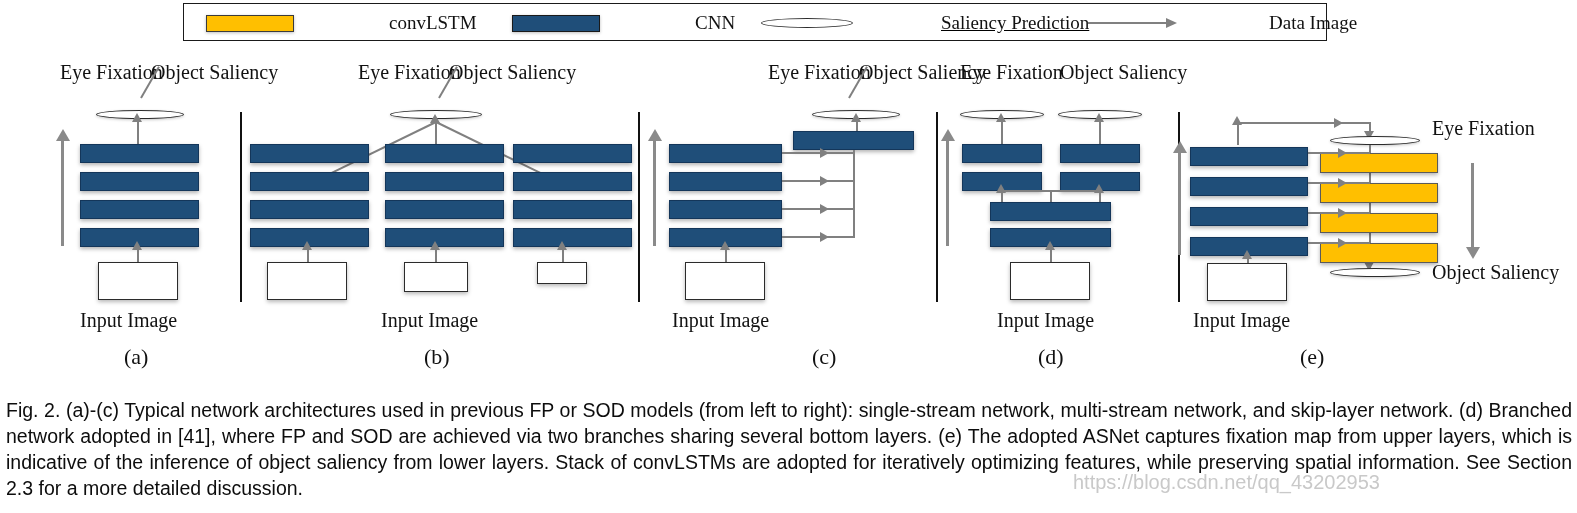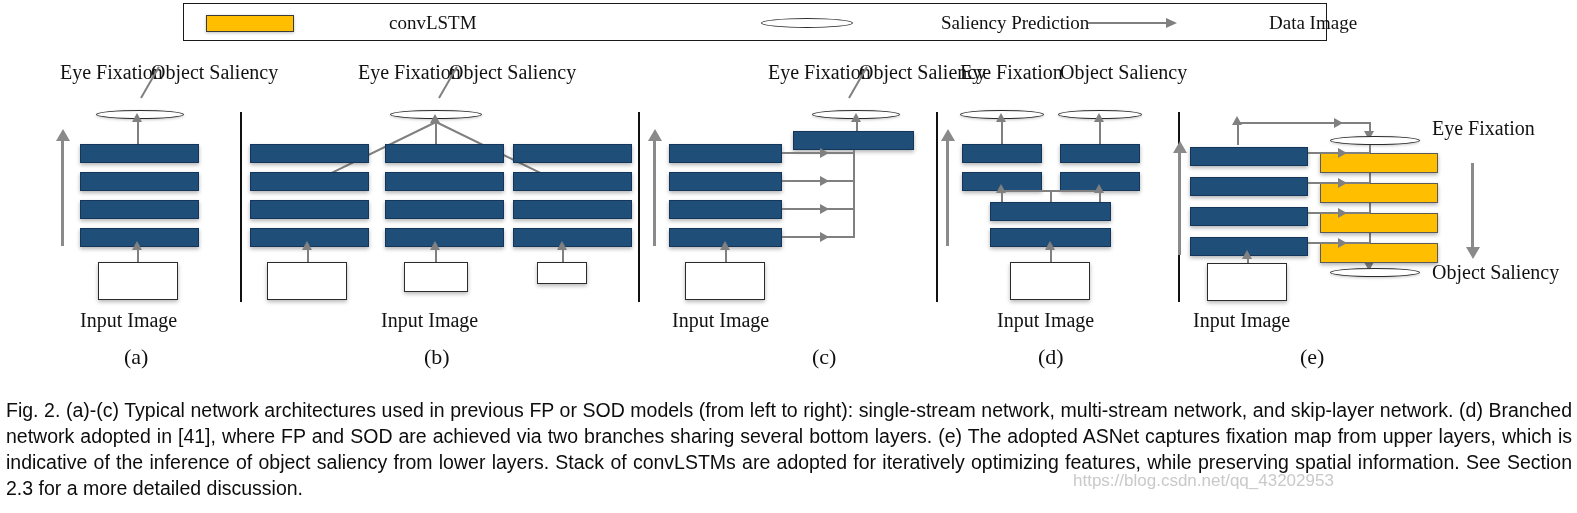--- a/index.html
+++ b/index.html
@@ -69,36 +69,40 @@
          border-right:7px solid transparent;border-top:12px solid #8a8a8a;}
 
   
   .diag{position:absolute;height:2px;background:#808080;transform-origin:0 50%;}
 
   
   .caption{position:absolute;left:6px;top:398px;width:1566px;
            font-family:"Liberation Sans",sans-serif;font-size:19.5px;line-height:1.33;
            color:#0d0d0d;text-align:justify;}
   .wm{position:absolute;left:1073px;top:471px;font-family:"Liberation Sans",sans-serif;
-      font-size:17px;color:#c9c9c9;white-space:nowrap;}
+      font-size:20px;color:#c9c9c9;white-space:nowrap;}
 </style>
 </head>
 <body>
 
 <div class="fig">
 
   <div class="legend">
 
     <div class="lg-item" style="left:22px;">
       <span class="sw sw-lstm"></span>
       <span class="lg-label" style="margin-left:95px;">convLSTM</span>
     </div>
 
-
-    <div class="lg-item" style="left:577px;">
+    <div class="lg-item" style="left:328px;">
+      <span class="sw sw-cnn"></span>
+      <span class="lg-label" style="margin-left:95px;">CNN</span>
+    </div>
+
+    <div class="lg-item" style="left:577px;text-decoration:underline;">
       <span class="sw-sal">
           <span class="bar"></span>
         </span>
       <span class="lg-label" style="margin-left:88px;">Saliency Prediction</span>
     </div>
 
     <div class="lg-item" style="left:904px;">
       <span class="sw-flow">
           <span class="ln"></span>
           <span class="hd"></span>

